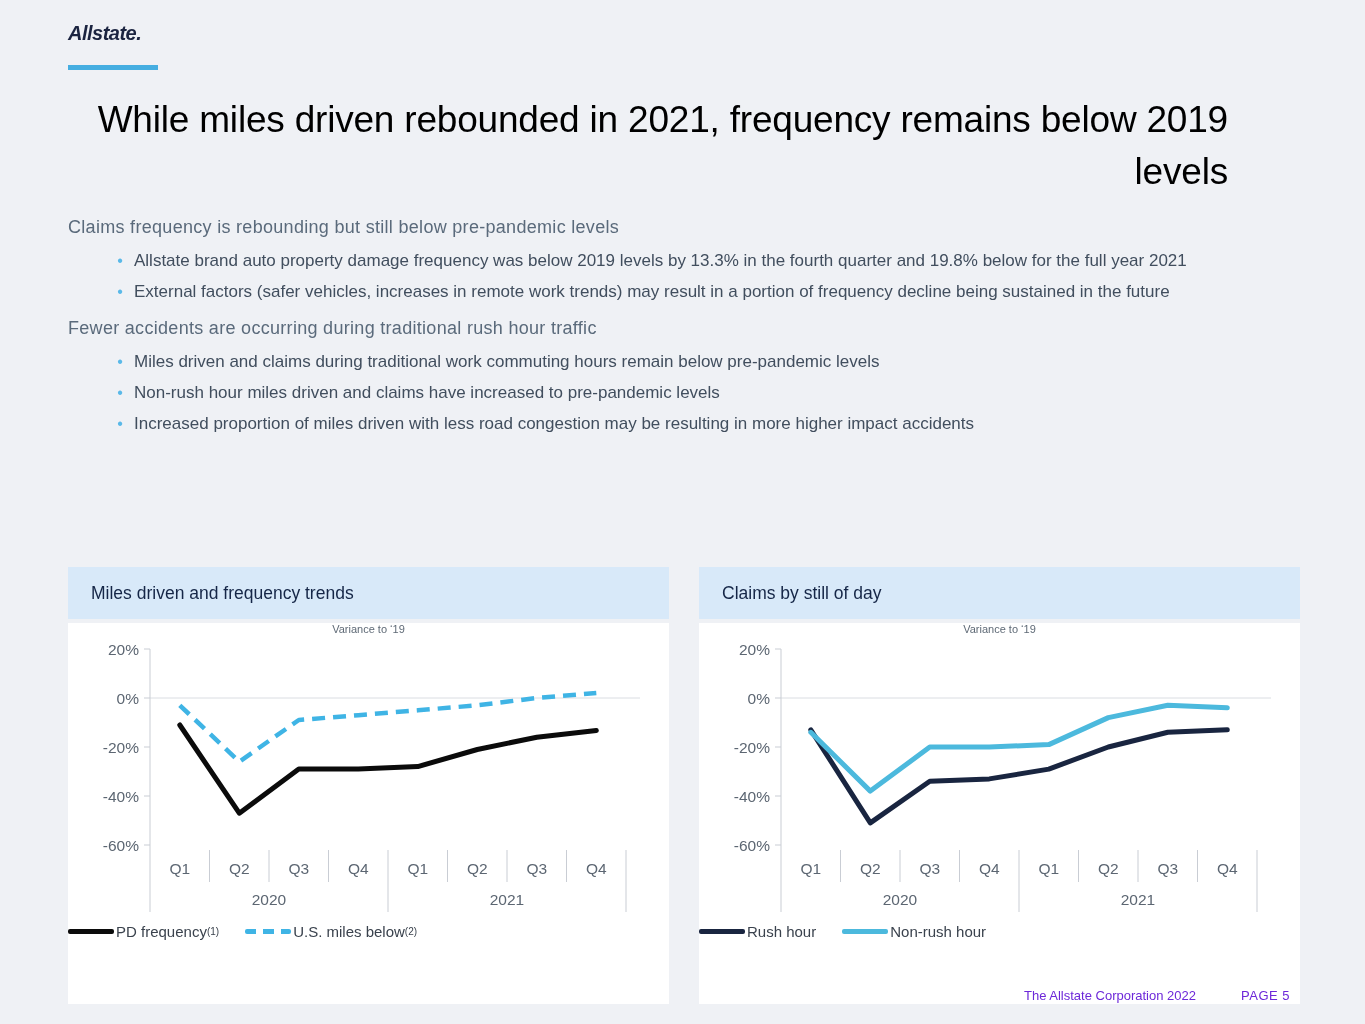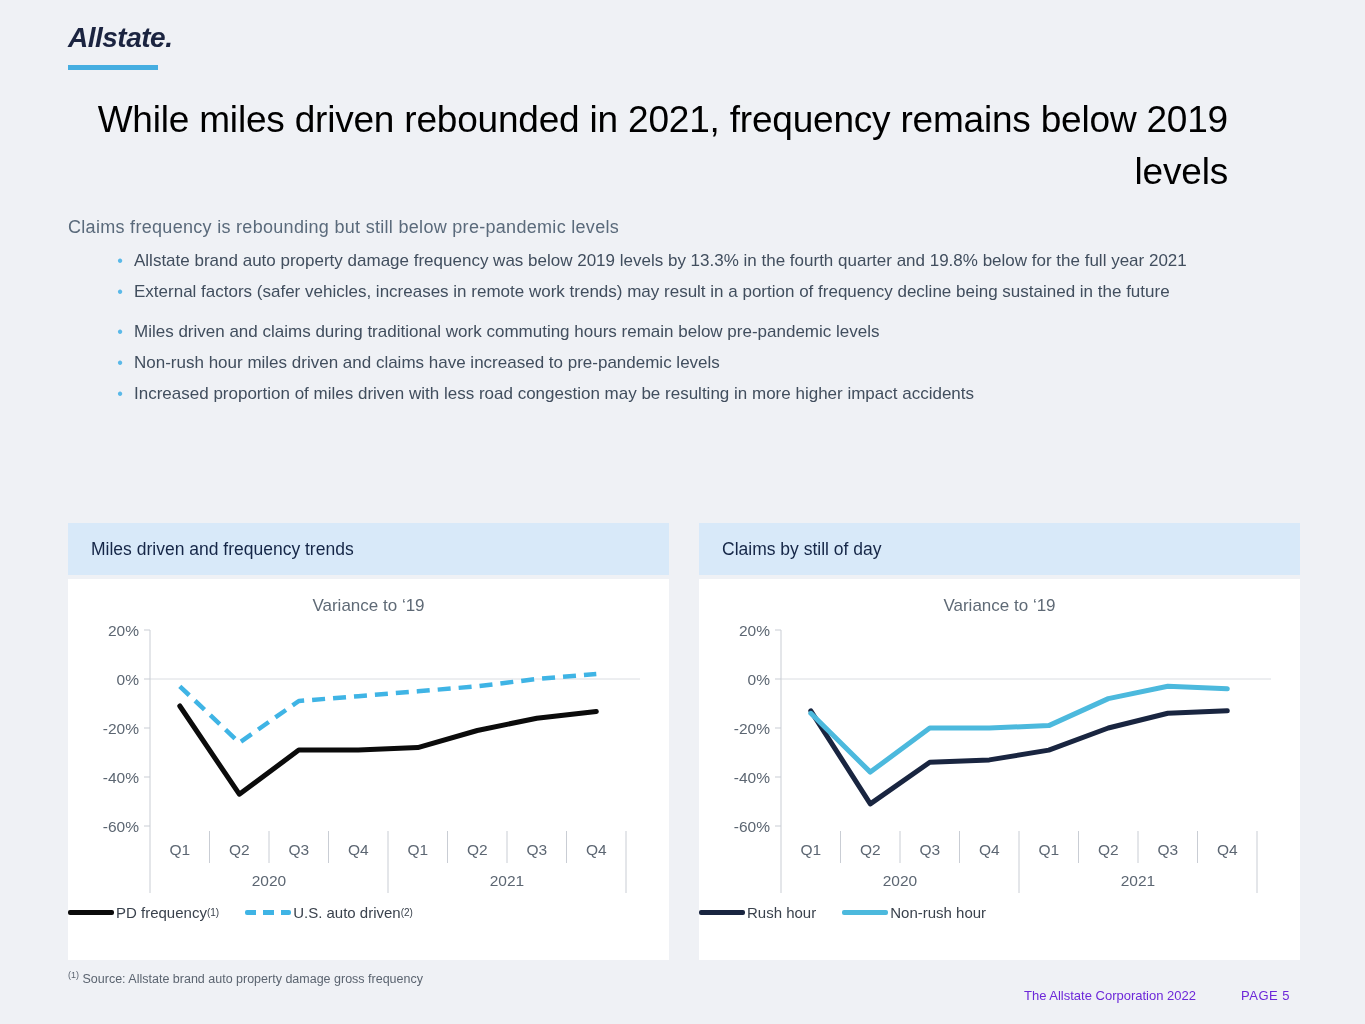--- a/index.html
+++ b/index.html
@@ -5,21 +5,21 @@
   * { margin: 0; padding: 0; box-sizing: border-box; }
   html,body { width: 1365px; height: 1024px; overflow: hidden; }
   body {
     position: relative;
     background: #eff1f5;
     font-family: "Liberation Sans", sans-serif;
     color: #414e5e;
   }
   .logo {
     position: absolute; left: 68px; top: 22px;
-    font-size: 28px; font-weight: 700; font-style: italic;
+    font-size: 20px; font-weight: 700; font-style: italic;
     letter-spacing: -0.5px; color: #1b2440;
   }
   .logo-underline {
     position: absolute; left: 68px; top: 65px;
     width: 90px; height: 5px; background: #46aee1;
   }
   .page-title {
     position: absolute; left: 68px; top: 94px; width: 1160px;
     font-size: 37px; line-height: 52px; font-weight: 500;
     color: #000000; letter-spacing: -0.2px; text-align: right;
@@ -38,28 +38,28 @@
   .bullet .dot {
     flex: 0 0 28px; text-align: center;
     color: #5ab9e8; font-size: 16px; line-height: 27px;
   }
   .bullet .txt { max-width: 1128px; }
   .panels { position: absolute; left: 68px; top: 523px; display: flex; gap: 30px; }
   .chart-panel { width: 601px; }
   .panel-header {
     height: 52px; background: #d8e9f9;
     display: flex; align-items: center; padding-left: 23px;
-    font-size: 17.5px; color: #152647;
+    font-size: 17.5px; color: #152647; margin-top: 44px;
   }
   .chart-body {
     margin-top: 4px; height: 381px; background: #ffffff;
   }
   .chart-title {
-    padding-top: 17px; text-align: center;
-    font-size: 17px; color: #5f6a76;
+    text-align: center;
+    font-size: 11px; color: #5f6a76;
   }
   svg.plot { display: block; margin-top: 3px; }
   .legend {
     display: flex; justify-content: flex-start; align-items: center;
     margin-top: 2px; gap: 26px;
   }
   .legend-item { display: flex; align-items: center; font-size: 15px; color: #3a424d; }
   .legend-item .sample { width: 46px; height: 5px; border-radius: 2px; margin-right: 2px; }
   .legend-item sup { font-size: 10px; }
   .footnotes { position: absolute; left: 68px; top: 967px; font-size: 12.5px; color: #5b6470; line-height: 17px; }
@@ -83,20 +83,21 @@
         <span class="dot">•</span>
         <span class="txt">Allstate brand auto property damage frequency was below 2019 levels by 13.3% in the fourth quarter and 19.8% below for the full year 2021</span>
       </div>
       <div class="bullet">
         <span class="dot">•</span>
         <span class="txt">External factors (safer vehicles, increases in remote work trends) may result in a portion of frequency decline being sustained in the future</span>
       </div>
     </div>
   </div>
   <div class="section">
+    <div class="section-heading">Fewer accidents are occurring during traditional rush hour traffic</div>
     <div class="bullets">
       <div class="bullet">
         <span class="dot">•</span>
         <span class="txt">Miles driven and claims during traditional work commuting hours remain below pre-pandemic levels</span>
       </div>
       <div class="bullet">
         <span class="dot">•</span>
         <span class="txt">Non-rush hour miles driven and claims have increased to pre-pandemic levels</span>
       </div>
       <div class="bullet">
@@ -148,21 +149,21 @@
           <polyline points="111.8,67.3 171.3,123.7 230.8,82.0 290.3,77.2 349.8,72.3 409.3,67.3 468.8,60.0 528.3,55.1" fill="none" stroke="#3fb4e5" stroke-width="4.5" stroke-linejoin="round" stroke-linecap="butt" stroke-dasharray="13 8"></polyline>
         </svg>
       <div class="legend" id="legend-0">
           <span class="legend-item">
             <span class="sample" style="background: rgb(11, 11, 11);"></span>
             <span>PD frequency</span>
             <sup>(1)</sup>
           </span>
           <span class="legend-item">
             <span class="sample" style="background: repeating-linear-gradient(90deg, rgb(63, 180, 229) 0px, rgb(63, 180, 229) 11px, transparent 11px, transparent 18px);"></span>
-            <span>U.S. auto driven</span>
+            <span>U.S. miles below</span>
             <sup>(2)</sup>
           </span>
         </div>
     </div>
   </div>
   <div class="chart-panel">
     <div class="panel-header">Claims by still of day</div>
     <div class="chart-body">
       <div class="chart-title">Variance to ‘19</div>
       <svg class="plot" id="plot-1" width="601" height="283" viewBox="0 0 601 283">
@@ -208,17 +209,16 @@
           <span class="legend-item">
             <span class="sample" style="background: rgb(76, 185, 221);"></span>
             <span>Non-rush hour</span>
           </span>
         </div>
     </div>
   </div>
 </div>
 
 <div class="footnotes">
-  <div><sup>(1)</sup> <span>Source: Allstate brand auto property damage gross frequency</span></div>
 </div>
 
 <div class="footer-company">The Allstate Corporation 2022</div>
 <div class="footer-page">PAGE 5</div>
 
 </body></html>

